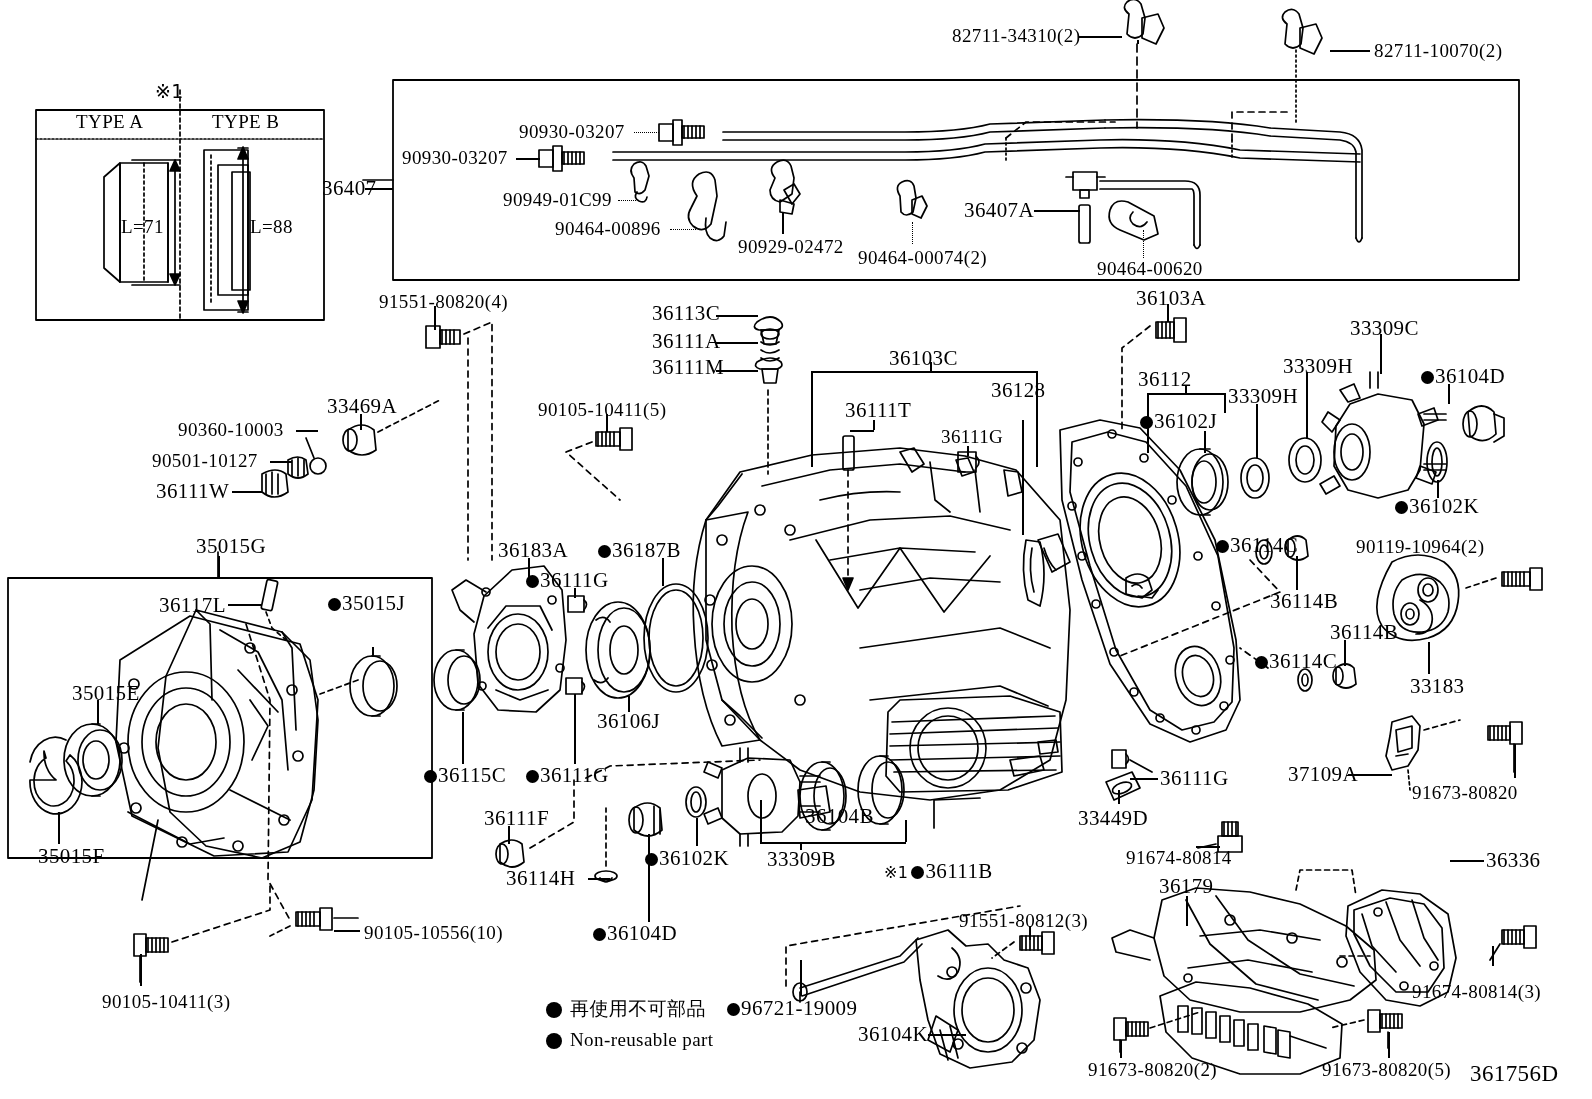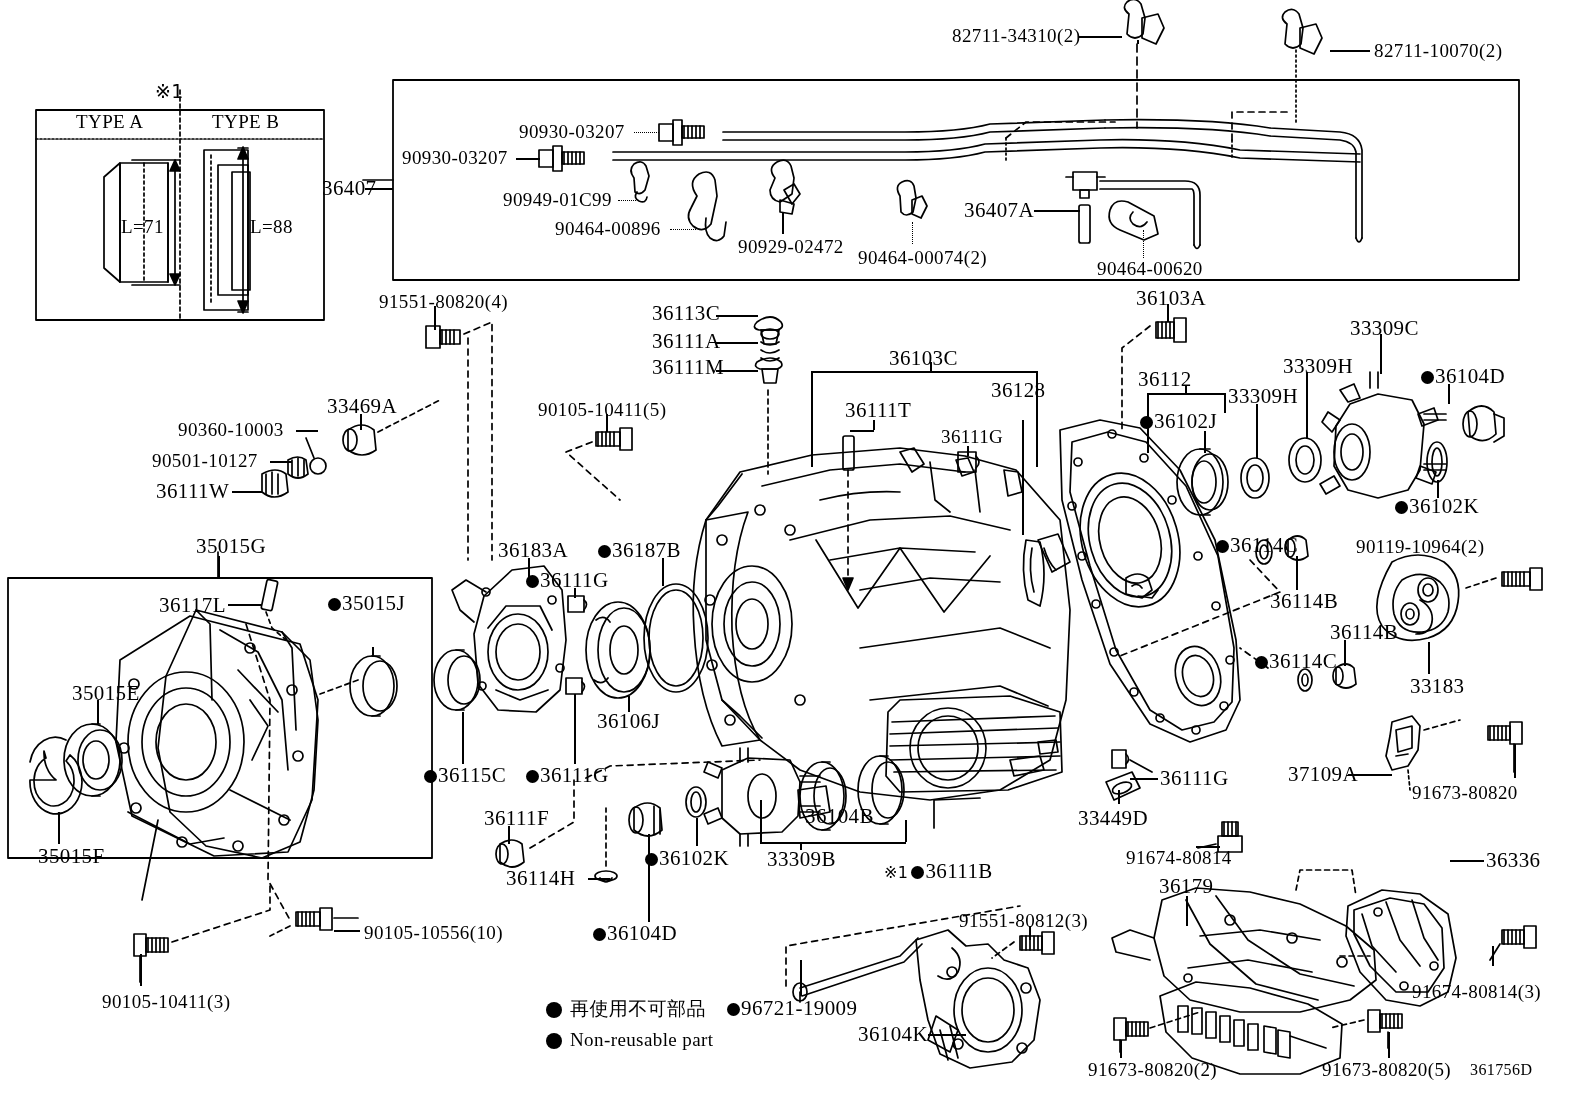--- a/index.html
+++ b/index.html
@@ -18,21 +18,21 @@
   }
   .lbl {
     position: absolute;
     font-family: "Liberation Serif", "DejaVu Serif", serif;
     font-size: 19px;
     letter-spacing: 0.4px;
     white-space: nowrap;
     color: #000;
     line-height: 1;
   }
-  .lbl.sm { font-size: 16px; }
+  .lbl.sm { font-size: 23px; }
   .lbl.lg { font-size: 21px; }
   .dot {
     display: inline-block;
     width: 13px;
     height: 13px;
     border-radius: 50%;
     background: #000;
     vertical-align: -1px;
     margin-right: 1px;
   }

